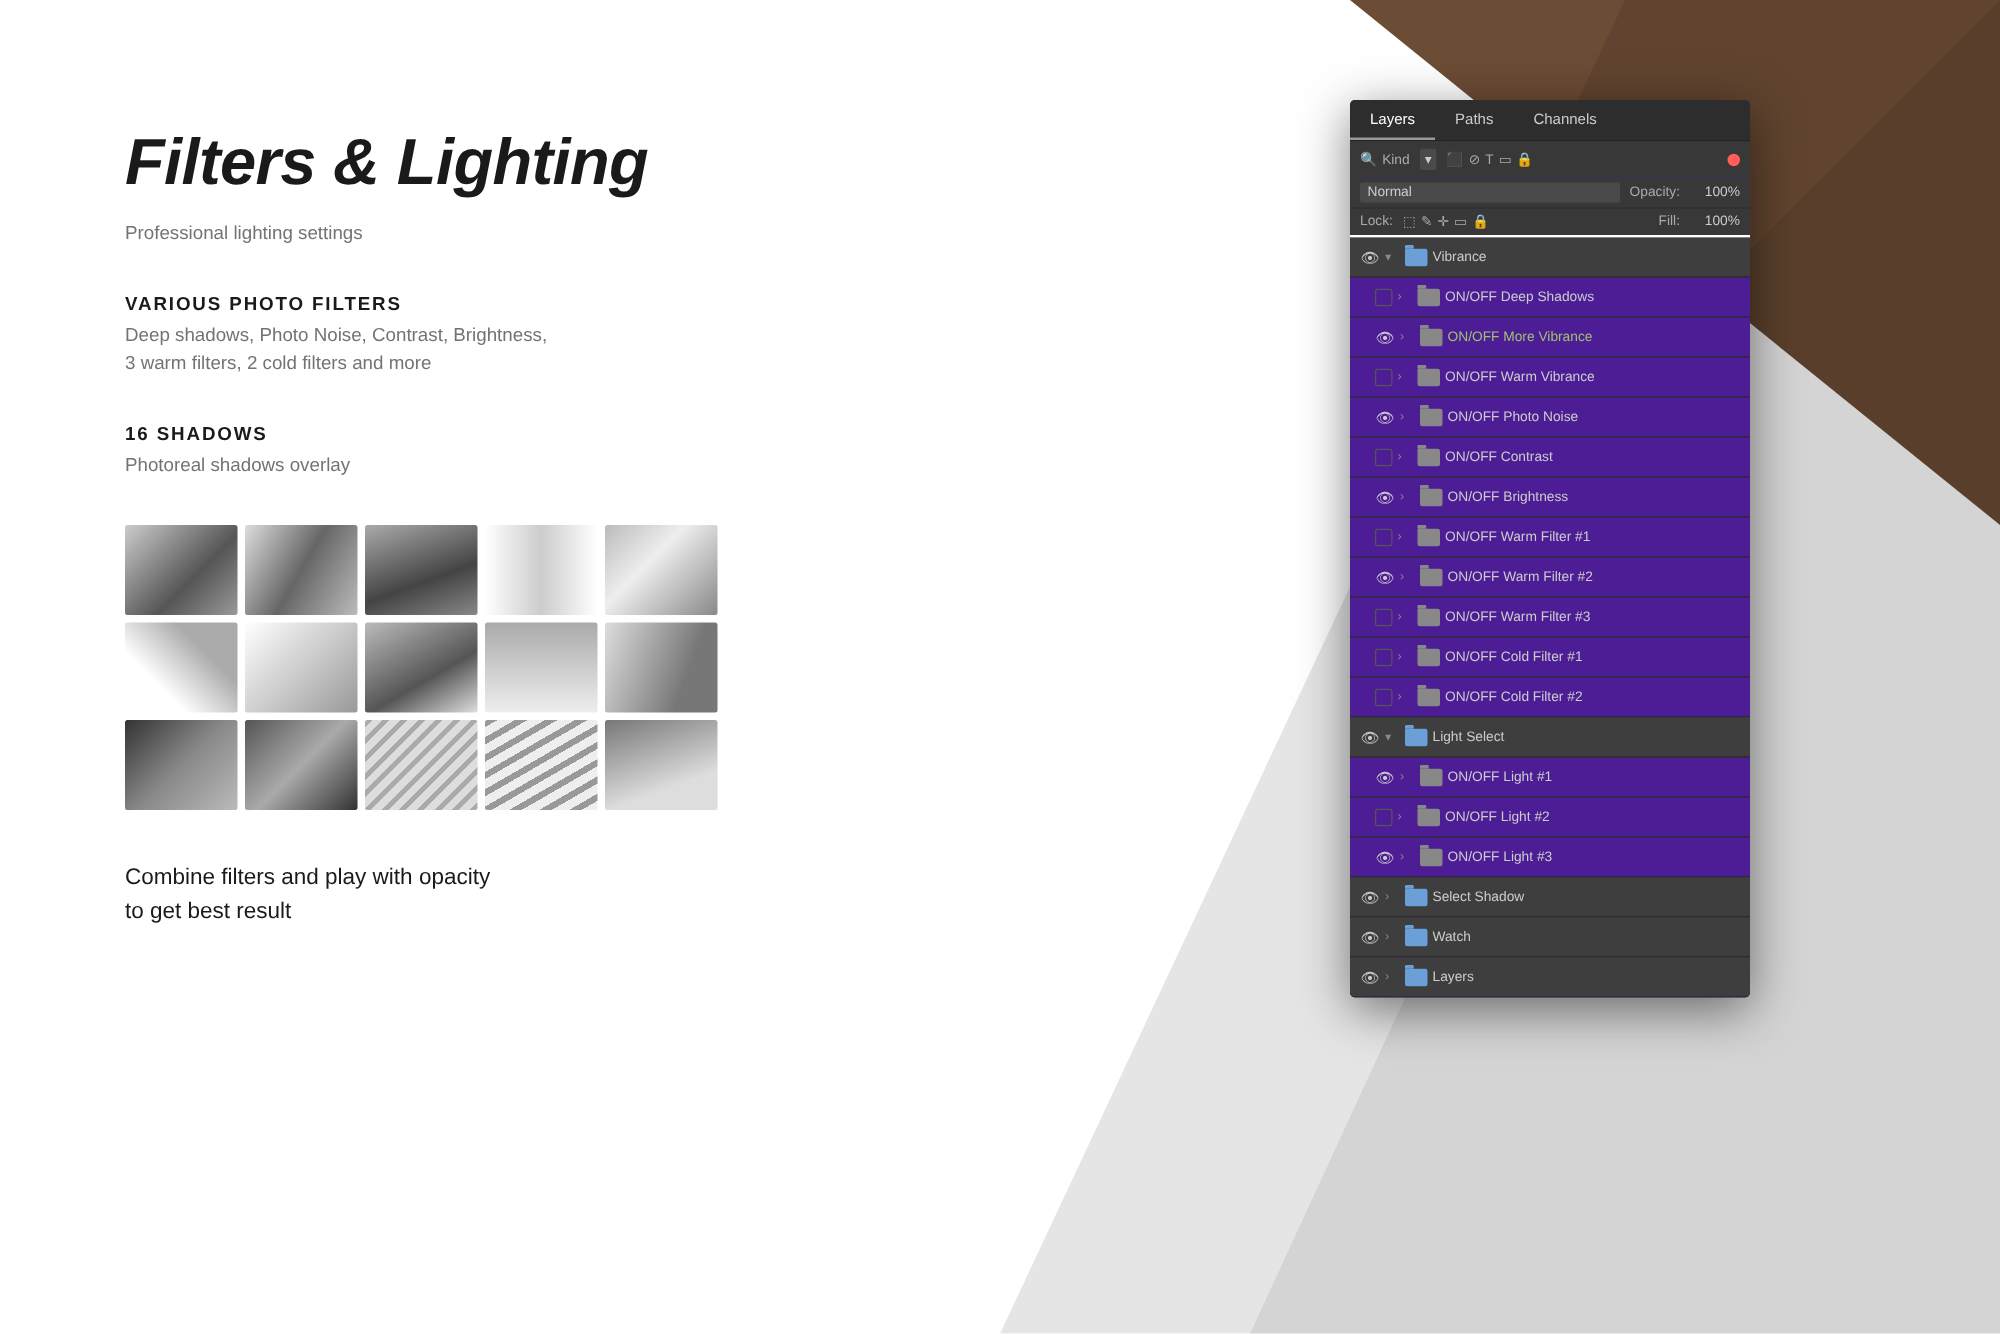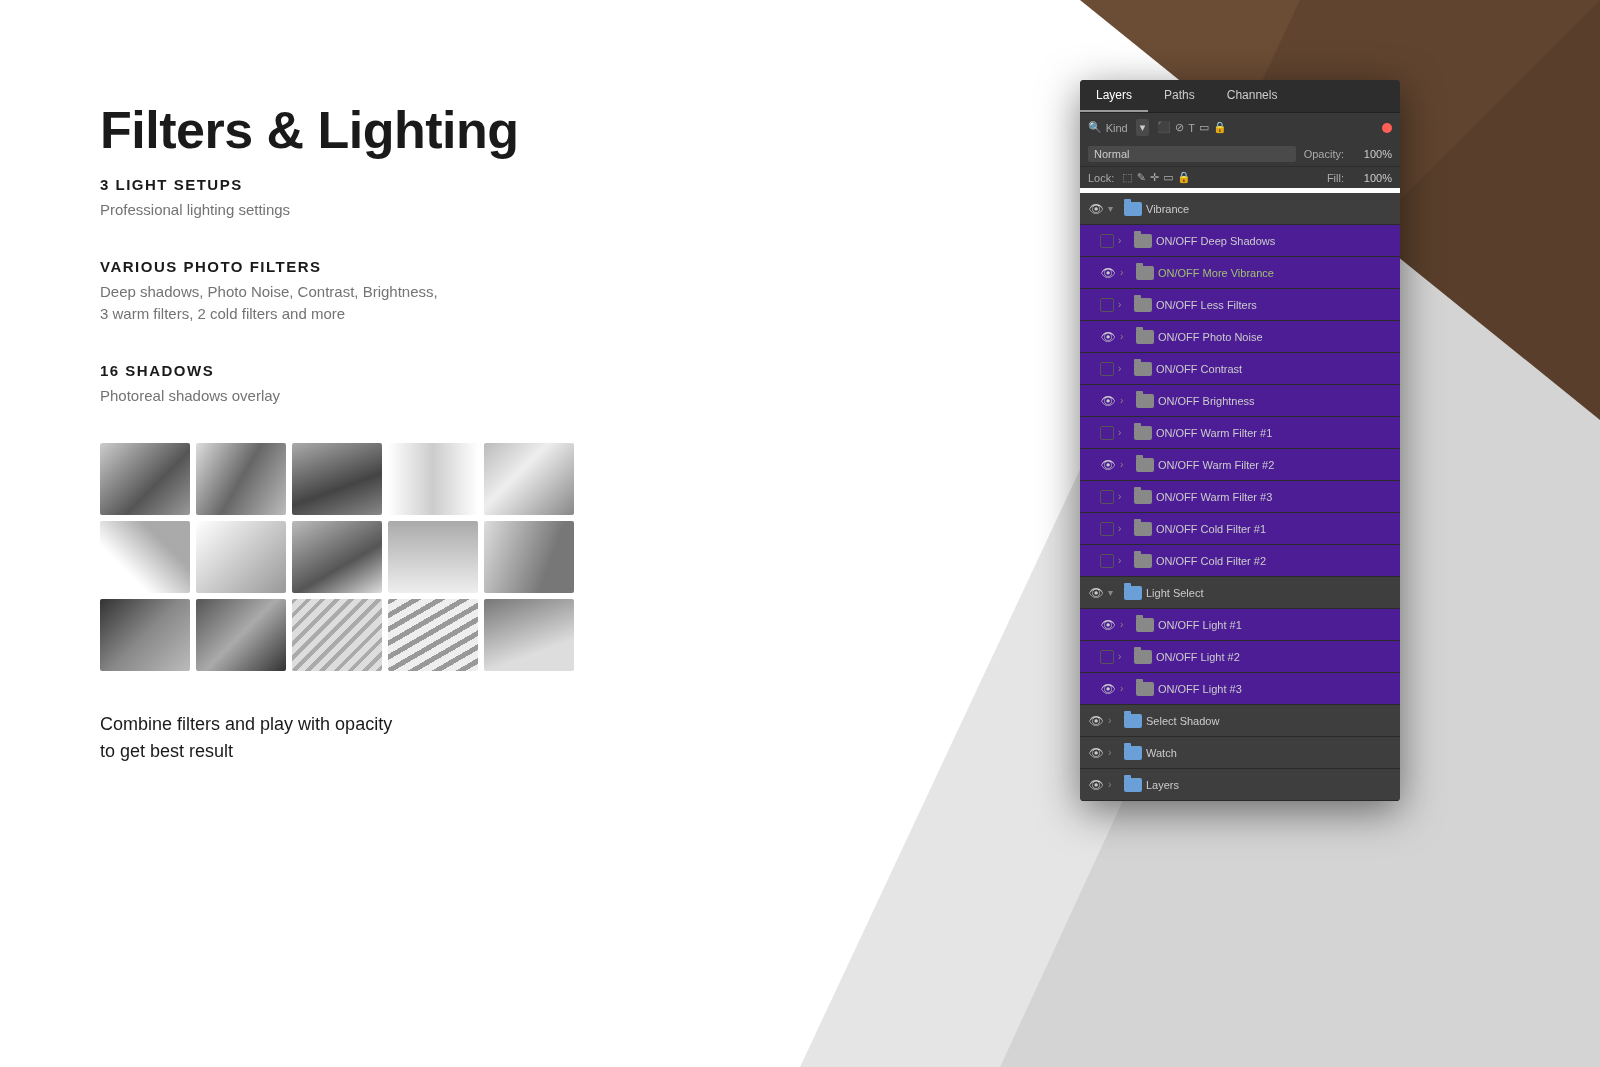--- a/index.html
+++ b/index.html
@@ -43,20 +43,21 @@
       width: 680px;
       z-index: 2;
     }
 
     .main-title {
       font-size: 52px;
       font-weight: 700;
       color: #1a1a1a;
       margin-bottom: 16px;
       letter-spacing: -0.5px;
+      font-style: italic;
     }
 
     .main-subtitle {
       font-size: 18px;
       color: #aaaaaa;
       line-height: 1.5;
       margin-bottom: 48px;
     }
 
     .section-heading {
@@ -214,24 +215,24 @@
     .ps-opacity-value {
       font-size: 11px;
       color: #ccc;
       width: 40px;
       text-align: right;
     }
 
     
     .ps-lock-row {
       display: flex;
-      align-items: center;
+      align-items: flex-start;
       padding: 4px 8px;
       background: #383838;
-      border-bottom: 5px solid #ffffff;
+      border-bottom: 2px solid #ffffff;
       gap: 8px;
     }
 
     .ps-lock-label {
       font-size: 11px;
       color: #aaa;
     }
 
     .ps-lock-icons {
       display: flex;
@@ -361,21 +362,20 @@
     </linearGradient>
   </defs>
 
   <polygon points="0,1067 500,0 800,0 800,1067" fill="rgba(0,0,0,0.10)"></polygon>
   <polygon points="200,1067 600,200 800,0 800,1067" fill="rgba(0,0,0,0.07)"></polygon>
 </svg>
 
 <div class="content-left">
   <h1 class="main-title">Filters &amp; Lighting</h1>
 
-  <p class="section-heading">3 LIGHT SETUPS</p>
   <p class="section-desc">Professional lighting settings</p>
 
   <p class="section-heading">VARIOUS PHOTO FILTERS</p>
   <p class="section-desc">Deep shadows, Photo Noise, Contrast, Brightness,<br>3 warm filters, 2 cold filters and more</p>
 
   <p class="section-heading">16 SHADOWS</p>
   <p class="section-desc">Photoreal shadows overlay</p>
 
   <div class="thumbnails-grid">
     <div class="thumb thumb-1"></div>
@@ -454,21 +454,21 @@
     <div class="ps-layer sub-item">
       <div class="ps-eye visible">👁</div>
       <div class="ps-expand">›</div>
       <div class="ps-folder-icon"></div>
       <span class="ps-layer-name vibrance">ON/OFF More Vibrance</span>
     </div>
     <div class="ps-layer sub-item">
       <div class="ps-checkbox"></div>
       <div class="ps-expand">›</div>
       <div class="ps-folder-icon"></div>
-      <span class="ps-layer-name">ON/OFF Less Filters</span>
+      <span class="ps-layer-name">ON/OFF Warm Vibrance</span>
     </div>
     <div class="ps-layer sub-item">
       <div class="ps-eye visible">👁</div>
       <div class="ps-expand">›</div>
       <div class="ps-folder-icon"></div>
       <span class="ps-layer-name">ON/OFF Photo Noise</span>
     </div>
     <div class="ps-layer sub-item">
       <div class="ps-checkbox"></div>
       <div class="ps-expand">›</div>

